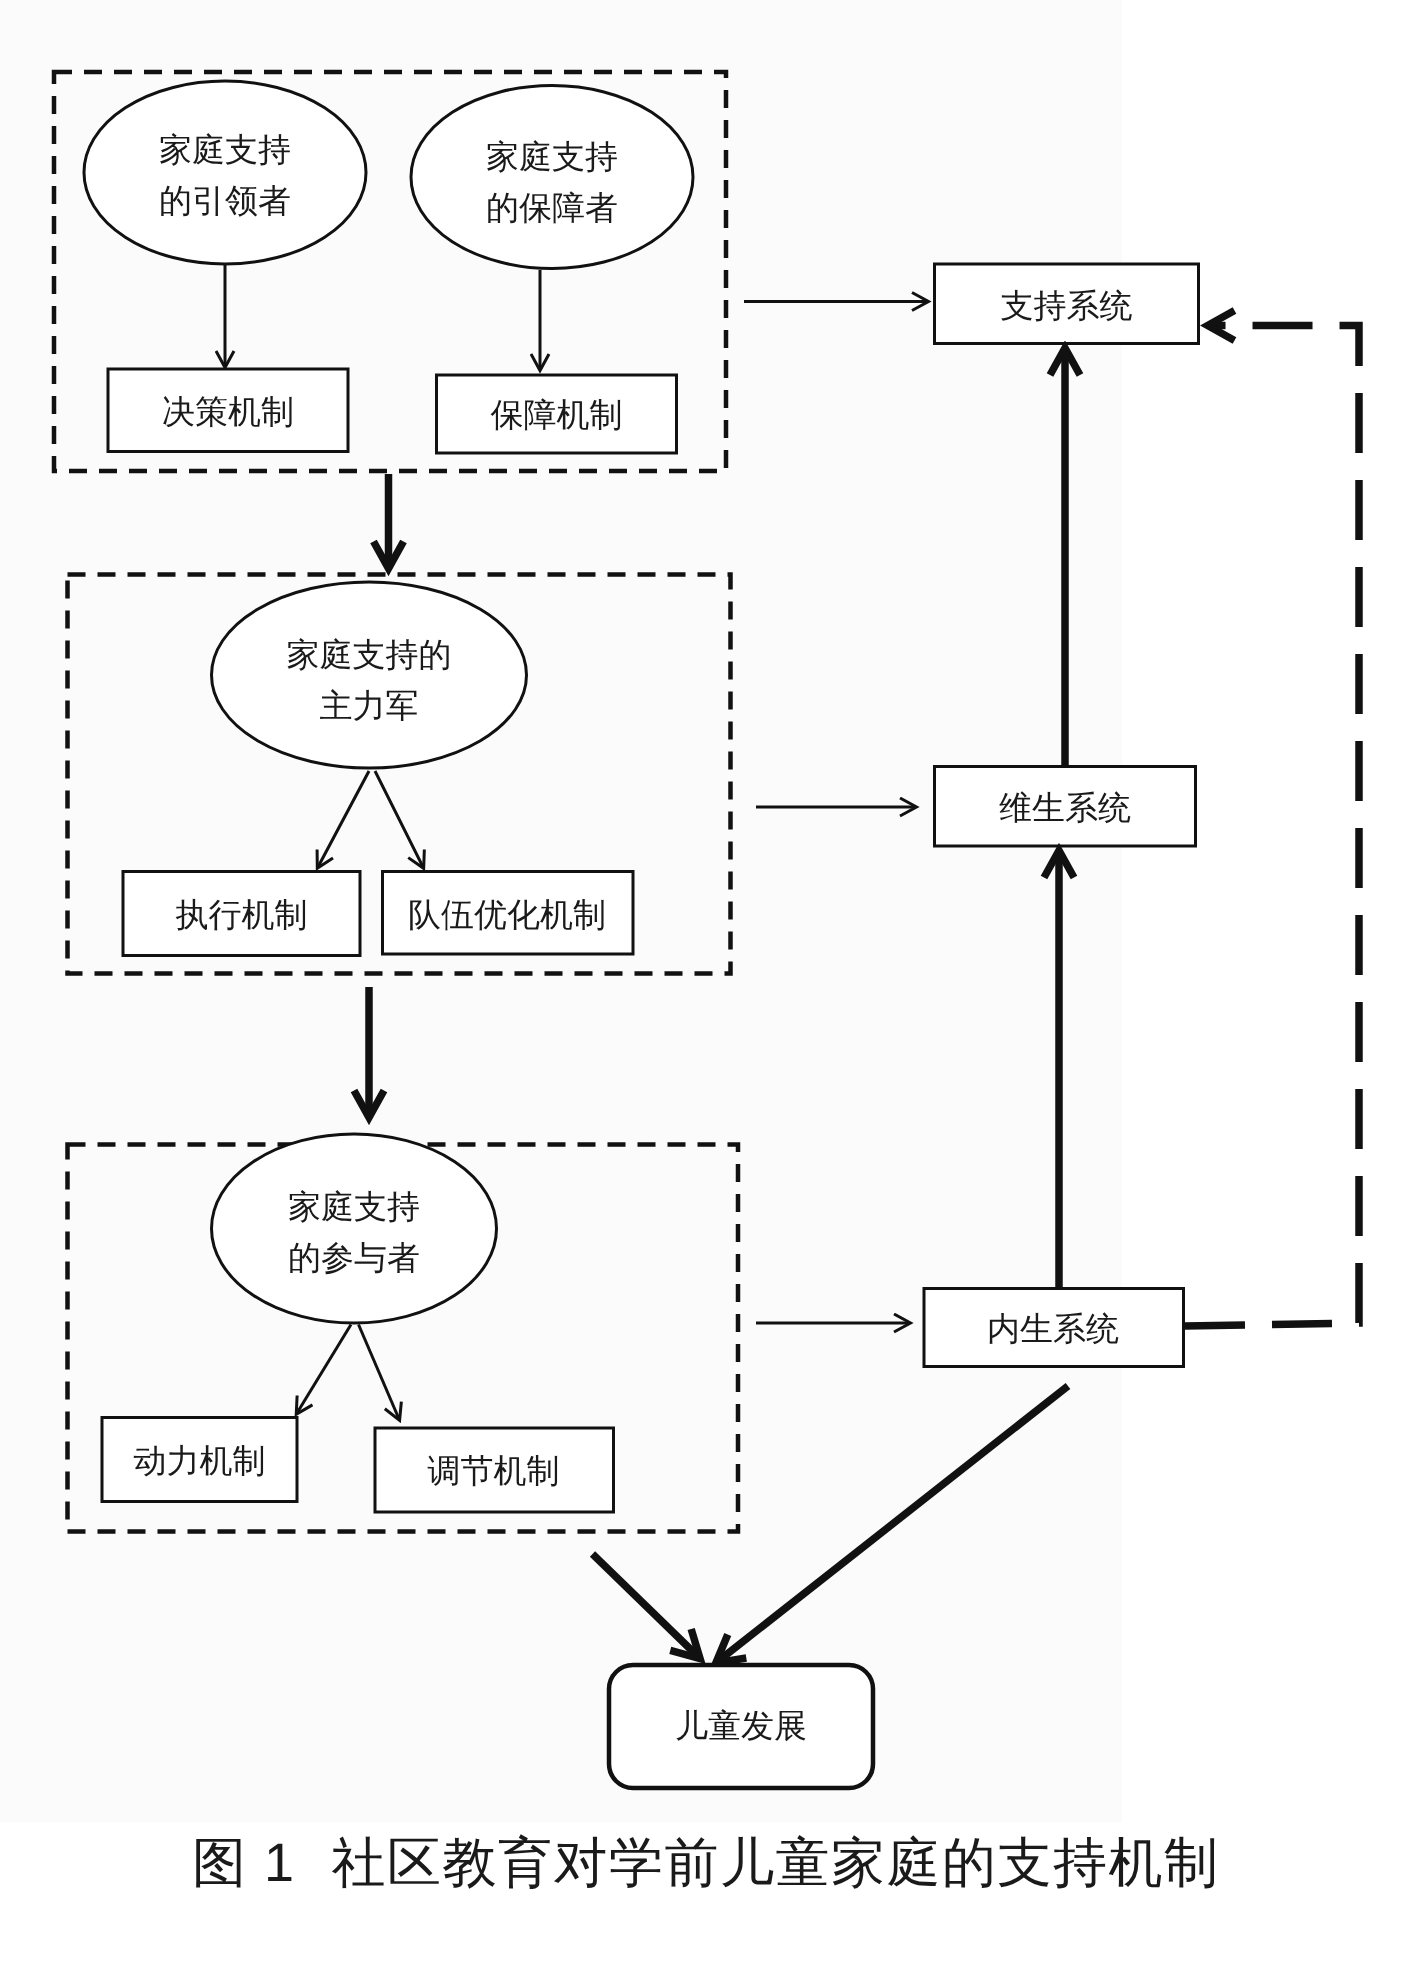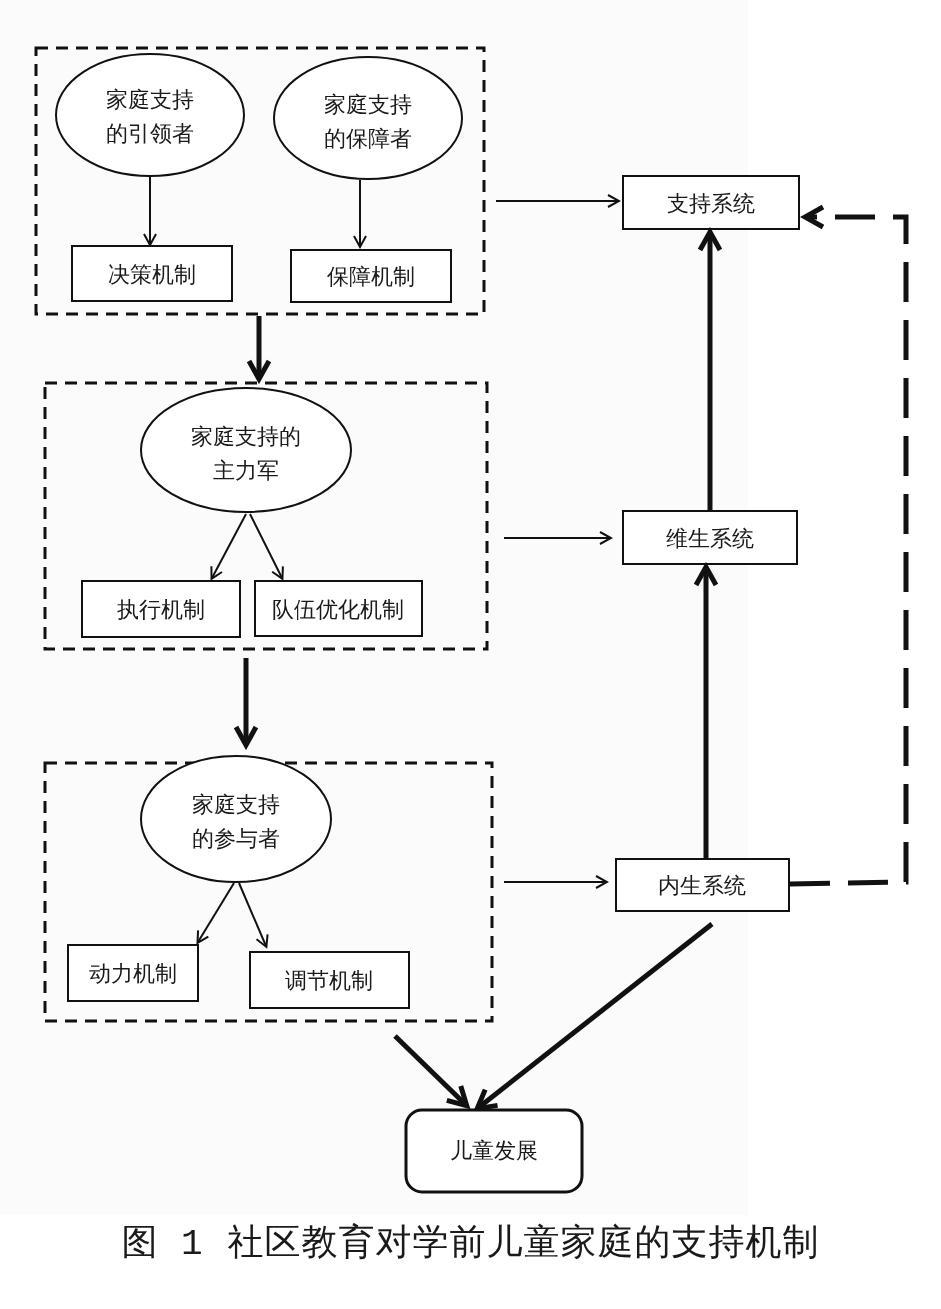--- a/index.html
+++ b/index.html
@@ -3,21 +3,21 @@
   <meta charset="utf-8">
   <style>
     html, body { margin: 0; padding: 0; background: #ffffff; }
     body { width: 941px; height: 1309px; position: relative; overflow: hidden;
       font-family: "DejaVu Sans", "Liberation Sans", sans-serif; color: #111; }
     #canvas { position: absolute; left: 0; top: 0; width: 748px; height: 1215px; background: #fbfbfb; }
     #diagram { position: absolute; left: 0; top: 0; }
     .node-text { font-family: "DejaVu Sans", "Liberation Sans", sans-serif; font-size: 22px; fill: #1a1a1a; }
     .caption {
       position: absolute; left: 0; width: 941px; top: 1218px; text-align: center;
-      font-family: Liberation Mono, monospace; font-size: 36px; color: #1a1a1a;
+      font-family: Liberation Sans, sans-serif; font-size: 36px; color: #1a1a1a;
       letter-spacing: 1px;
     }
     .caption .num { margin-right: 24px; }
   </style>
 </head>
 <body>
 
 <div id="canvas">
 <svg id="diagram" width="941" height="1215" viewBox="0 0 941 1215">
   <defs>

